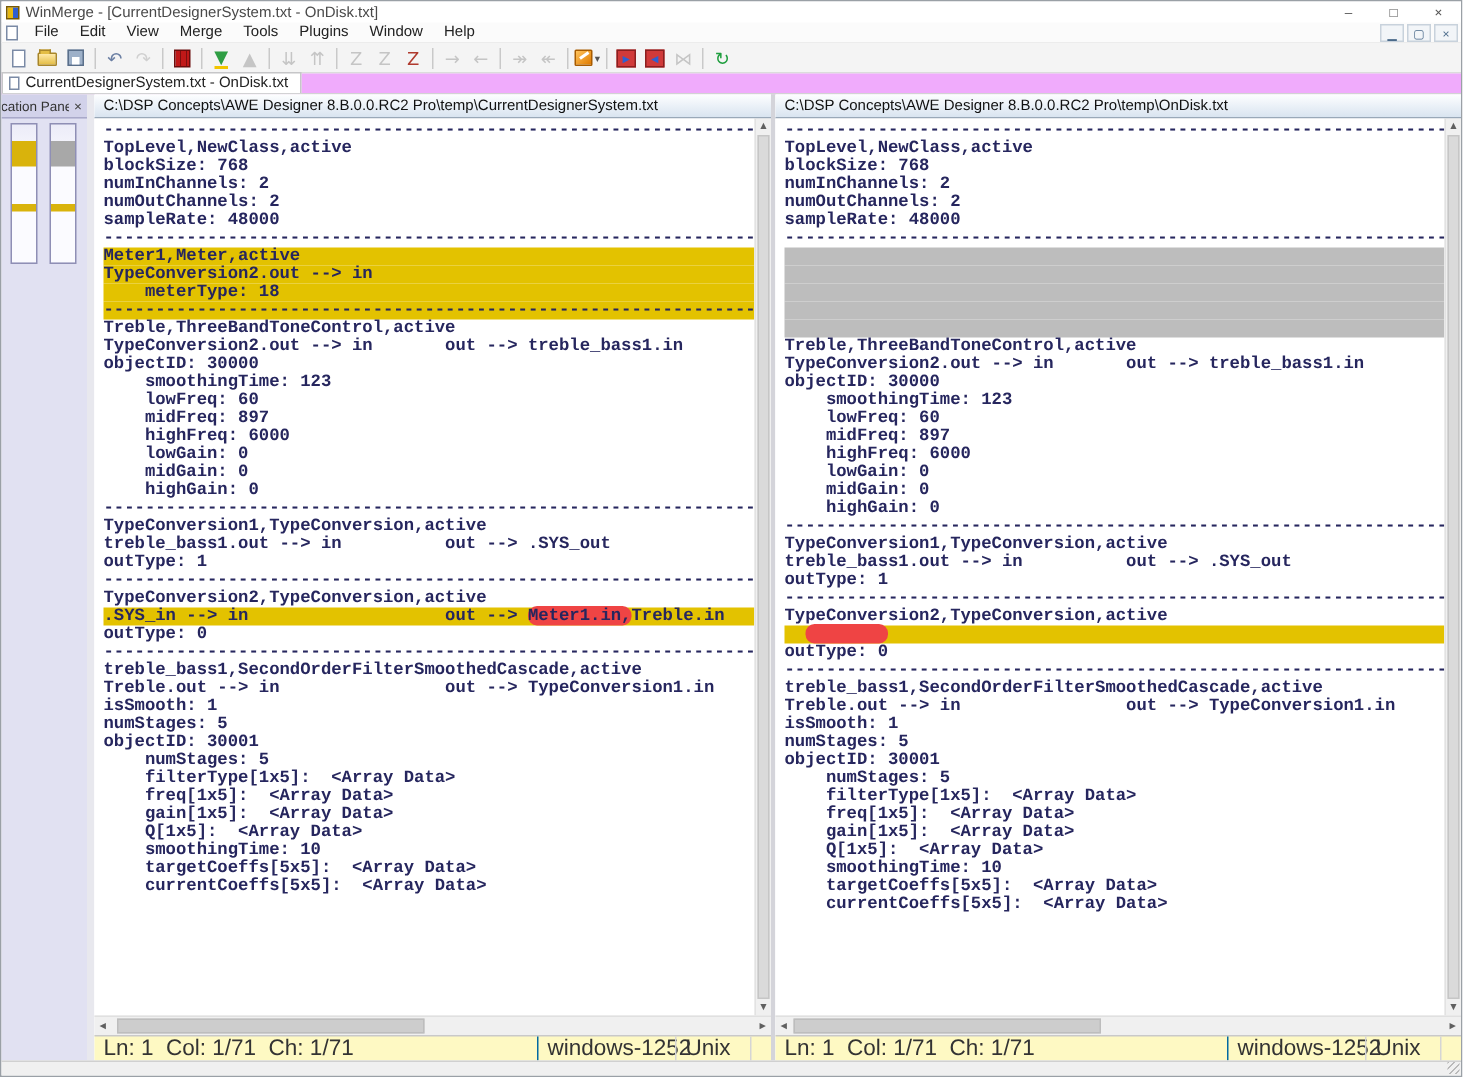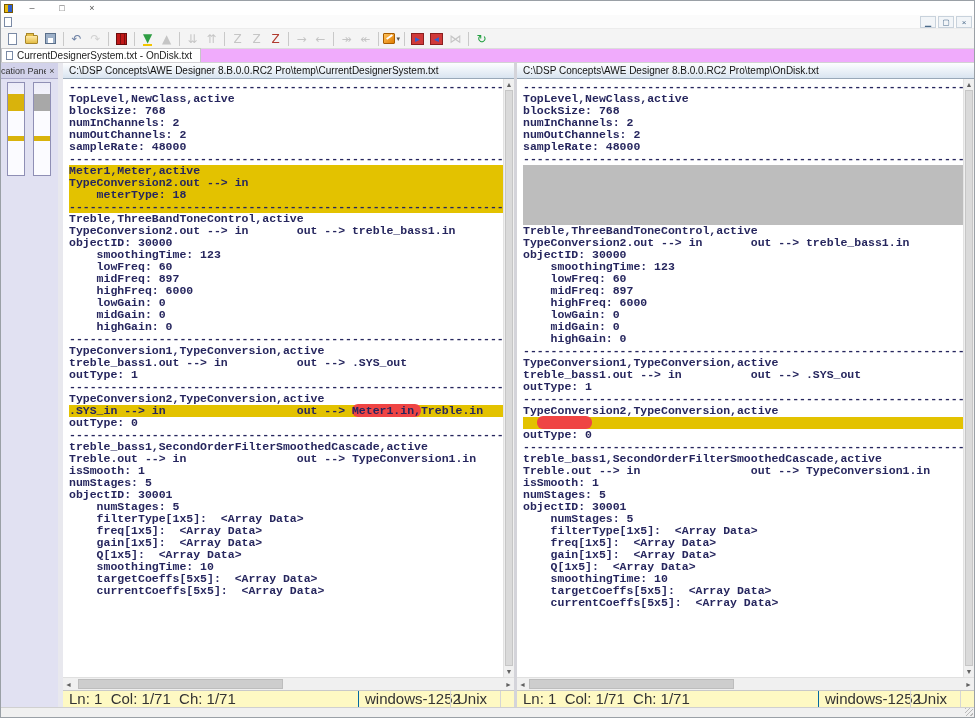--- a/index.html
+++ b/index.html
@@ -99,27 +99,38 @@
   .grip { position:absolute; right:1px; bottom:1px; width:8px; height:8px;
           background:repeating-linear-gradient(135deg,#b9b9b9 0 1px,transparent 1px 3px); }
 </style>
 </head>
 <body>
 
 <div class="app">
 
   <div class="titlebar">
     <span class="app-icon"></span>
+    <span class="title">WinMerge - [CurrentDesignerSystem.txt - OnDisk.txt]</span>
     <span class="win-btn">–</span>
     <span class="win-btn">□</span>
     <span class="win-btn close">×</span>
   </div>
 
   <div class="menubar">
     <span class="mdi-doc-icon"></span>
+    <span style="display:flex;">
+        <span class="menu-item">File</span>
+        <span class="menu-item">Edit</span>
+        <span class="menu-item">View</span>
+        <span class="menu-item">Merge</span>
+        <span class="menu-item">Tools</span>
+        <span class="menu-item">Plugins</span>
+        <span class="menu-item">Window</span>
+        <span class="menu-item">Help</span>
+      </span>
     <span class="menu-spacer"></span>
     <span class="mdi-btn">▁</span>
     <span class="mdi-btn">▢</span>
     <span class="mdi-btn">×</span>
   </div>
 
   <div class="toolbar">
       <span class="tbtn">
         <span class="ic ic-page"></span>
       </span>

